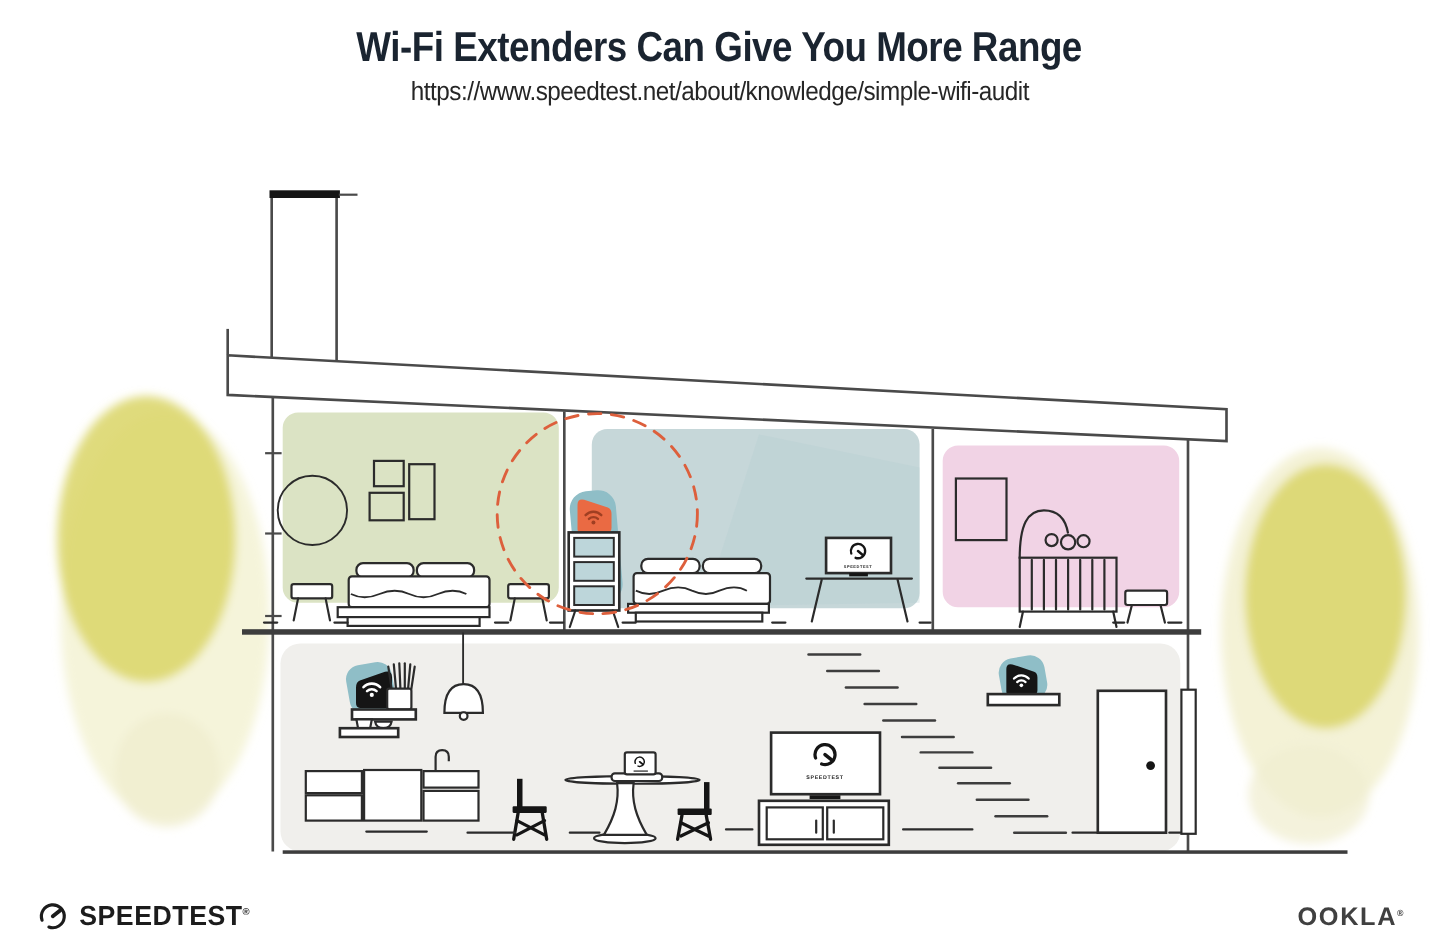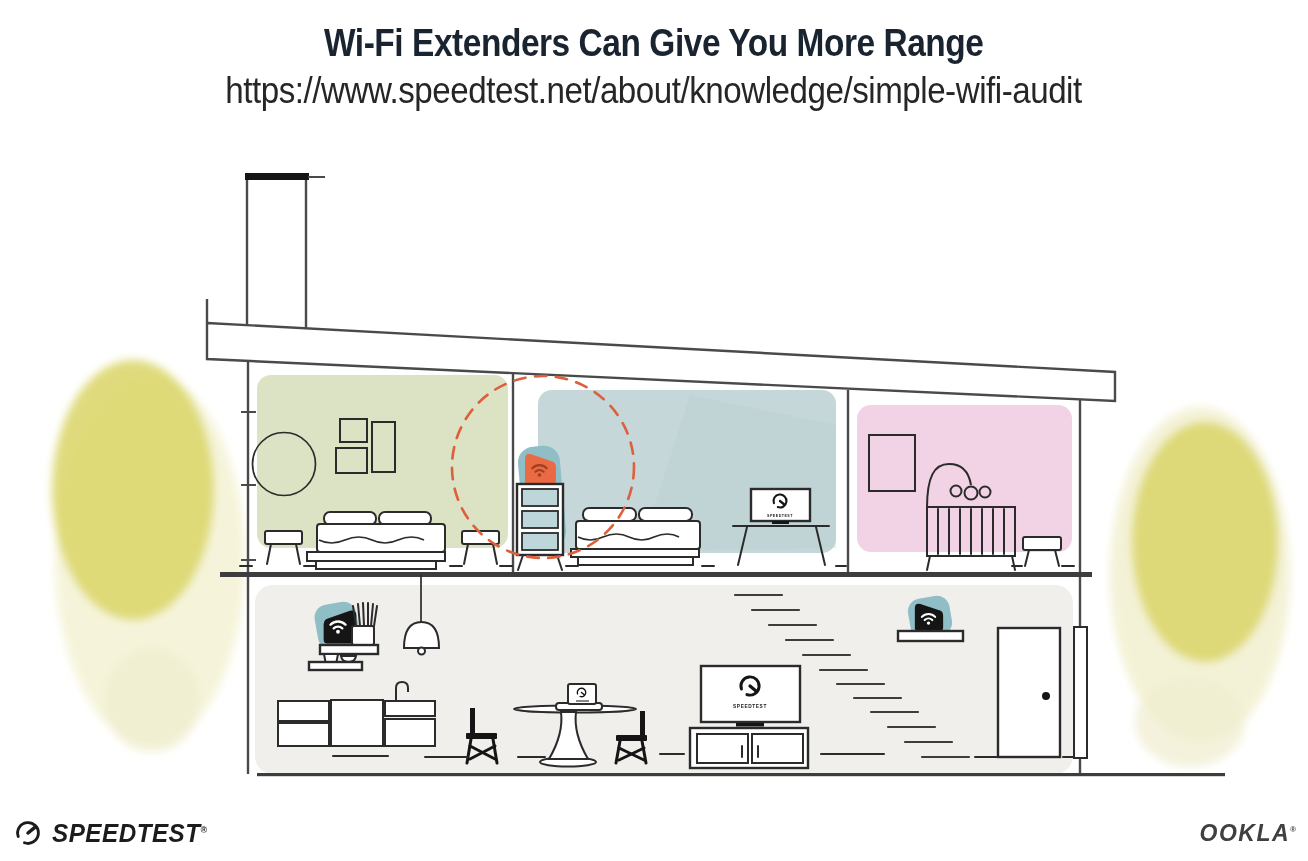--- a/index.html
+++ b/index.html
@@ -3,21 +3,21 @@
 <meta charset="utf-8">
 <style>
   html,body{margin:0;padding:0;background:#fff;}
   .canvas{position:relative;width:1308px;height:861px;background:#fff;overflow:hidden;
           font-family:"Liberation Sans",sans-serif;}
   
   .hdr{position:absolute;top:0;left:0;width:100%;text-align:center;}
   .hdr h1{margin:24px 0 0 0;font-size:38px;line-height:1.0;font-weight:bold;
           color:var(--title-text);letter-spacing:-.5px;}
   .hdr h1 span{display:inline-block;transform:scaleX(.88);transform-origin:center;}
-  .hdr .url{margin:8px 0 0 0;font-size:36px;font-weight:400;color:var(--subtitle-text);}
+  .hdr .url{margin:8px 0 0 0;font-size:24px;font-weight:400;color:var(--subtitle-text);}
   .hdr .url span{display:inline-block;transform:scaleX(.92);transform-origin:center;letter-spacing:-.5px;}
   
   svg.illo{position:absolute;left:0;top:0;width:1308px;height:861px;}
   .struct{fill:none;stroke:var(--structure-line);stroke-width:2.4;}
   .structthin{fill:none;stroke:var(--structure-line);stroke-width:2;}
   .roof{fill:#ffffff;stroke:var(--structure-line);stroke-width:2.4;}
   .furn{fill:#ffffff;stroke:var(--furniture-line);stroke-width:2;}
   .furnthick{fill:#ffffff;stroke:var(--furniture-line);stroke-width:2.4;}
   .outline{fill:none;stroke:var(--furniture-line);stroke-width:2;}
   .outlinethin{fill:none;stroke:var(--furniture-line);stroke-width:1.7;}
@@ -35,21 +35,21 @@
   .blackdev{fill:var(--ink-black);}
   .dashedring{fill:none;stroke:var(--dashed-red);stroke-width:2.6;stroke-dasharray:11.5 9.5;stroke-linecap:round;}
   .wifi-arc{fill:none;stroke:currentColor;stroke-width:2.6;stroke-linecap:round;}
   .wifi-dot{fill:currentColor;stroke:none;}
   .gauge-ring{fill:none;stroke:var(--ink-black);stroke-width:4.2;stroke-linecap:round;}
   .gauge-needle{stroke:var(--ink-black);stroke-width:4.6;stroke-linecap:round;}
   .tvtext{fill:#222;font-weight:bold;font-family:"Liberation Sans",sans-serif;text-anchor:middle;}
   .floorbar{fill:var(--floor-dark);}
   
   .ftr{position:absolute;left:0;right:0;bottom:12px;display:flex;justify-content:space-between;
-       align-items:center;padding:0 12px;font-style:italic;}
+       align-items:center;padding:0 32px;}
   .brand{display:flex;align-items:center;gap:8px;color:#1c1c1c;}
   .brand .word{font-size:25px;font-weight:bold;letter-spacing:.5px;transform:scaleX(.97);transform-origin:left;}
   .brand sup{font-size:9px;vertical-align:super;}
   .ookla{font-size:23px;font-weight:bold;letter-spacing:1.5px;color:#404040;}
   .ookla sup{font-size:8px;letter-spacing:0;}
 </style>
 </head>
 <body>
 
 <div class="canvas">

